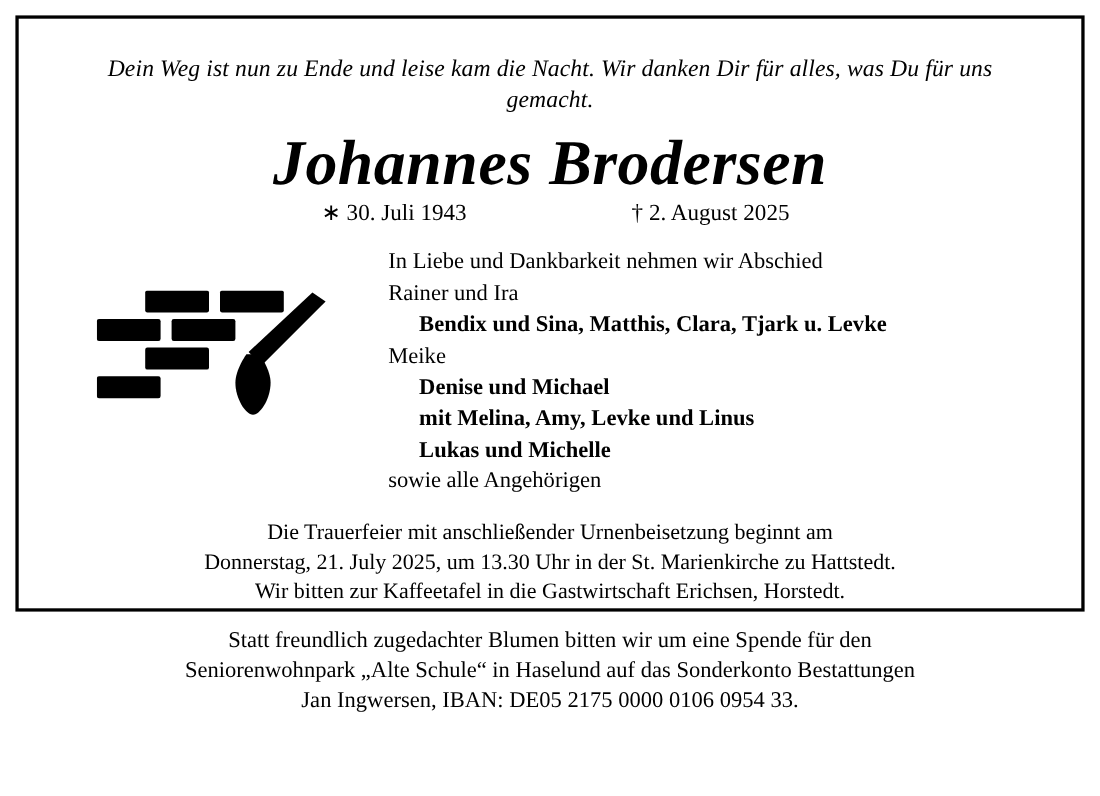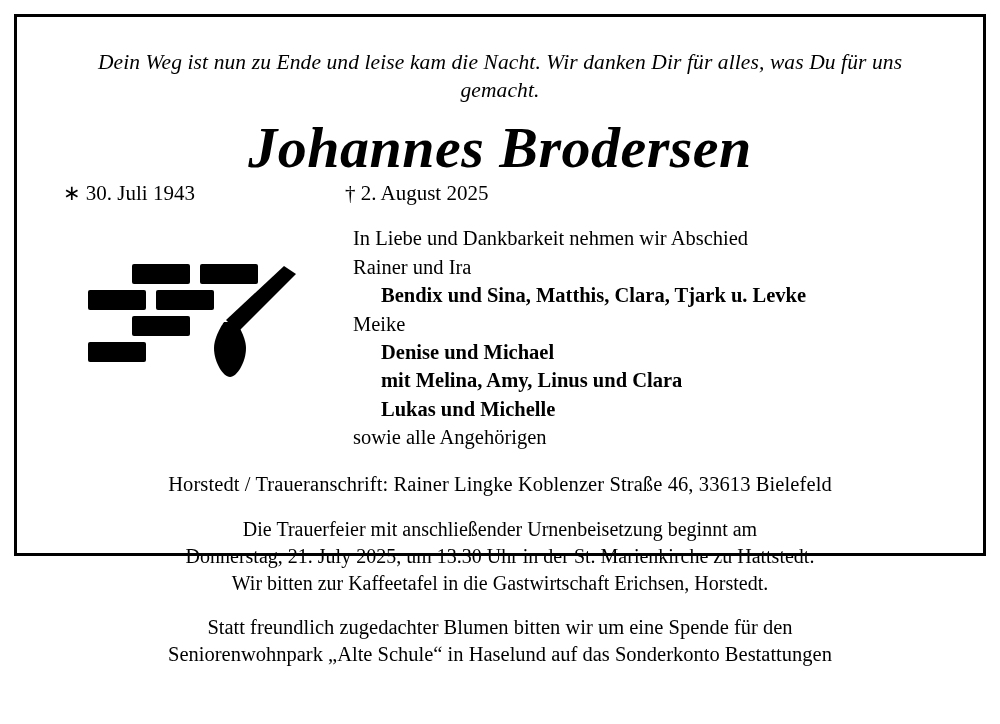--- a/index.html
+++ b/index.html
@@ -42,21 +42,21 @@
     text-align: center;
     font-size: 58px;
     font-style: italic;
     font-weight: 700;
     letter-spacing: 0.5px;
     line-height: 1.05;
     margin-top: 14px;
   }
   .dates {
     display: flex;
-    justify-content: flex-start;
+    justify-content: center;
     gap: 150px;
     font-size: 21px;
     margin-top: 2px;
     padding-left: 10px;
   }
   .dates .d-item {
     white-space: nowrap;
   }
   .middle {
     display: flex;
@@ -140,33 +140,33 @@
             <path d="M136 58 C136 58 126 72 126 84 C126 98 135 113 142 113 C149 113 158 98 158 84 C158 72 148 58 148 58 Z"></path>
           </g>
         </svg>
       </div>
       <div class="family">
         <div class="lead">In Liebe und Dankbarkeit nehmen wir Abschied</div>
         <div class="bold">Rainer und Ira</div>
         <div class="indent1">Bendix und Sina, Matthis, Clara, Tjark u. Levke</div>
         <div class="bold">Meike</div>
         <div class="indent1">Denise und Michael</div>
-        <div class="indent1">mit Melina, Amy, Linus und Clara</div>
+        <div class="indent1">mit Melina, Amy, Levke und Linus</div>
         <div class="indent1">Lukas und Michelle</div>
         <div class="bold">sowie alle Angehörigen</div>
       </div>
     </div>
 
-    <div class="place-line">Horstedt  / Traueranschrift: Rainer Lingke Koblenzer Straße 46, 33613 Bielefeld</div>
 
     <div class="ceremony">
       <div>Die Trauerfeier mit anschließender Urnenbeisetzung beginnt am</div>
       <div>Donnerstag, 21. July 2025, um 13.30 Uhr in der St. Marienkirche zu Hattstedt.</div>
       <div>Wir bitten zur Kaffeetafel in die Gastwirtschaft Erichsen, Horstedt.</div>
     </div>
 
     <div class="donation">
       <div>Statt freundlich zugedachter Blumen bitten wir um eine Spende für den</div>
       <div>Seniorenwohnpark „Alte Schule“ in Haselund auf das Sonderkonto Bestattungen</div>
+      <div>Jan Ingwersen, IBAN: DE05 2175 0000 0106 0954 33.</div>
     </div>
 
   </div>
 </div>
 
 </body></html>

